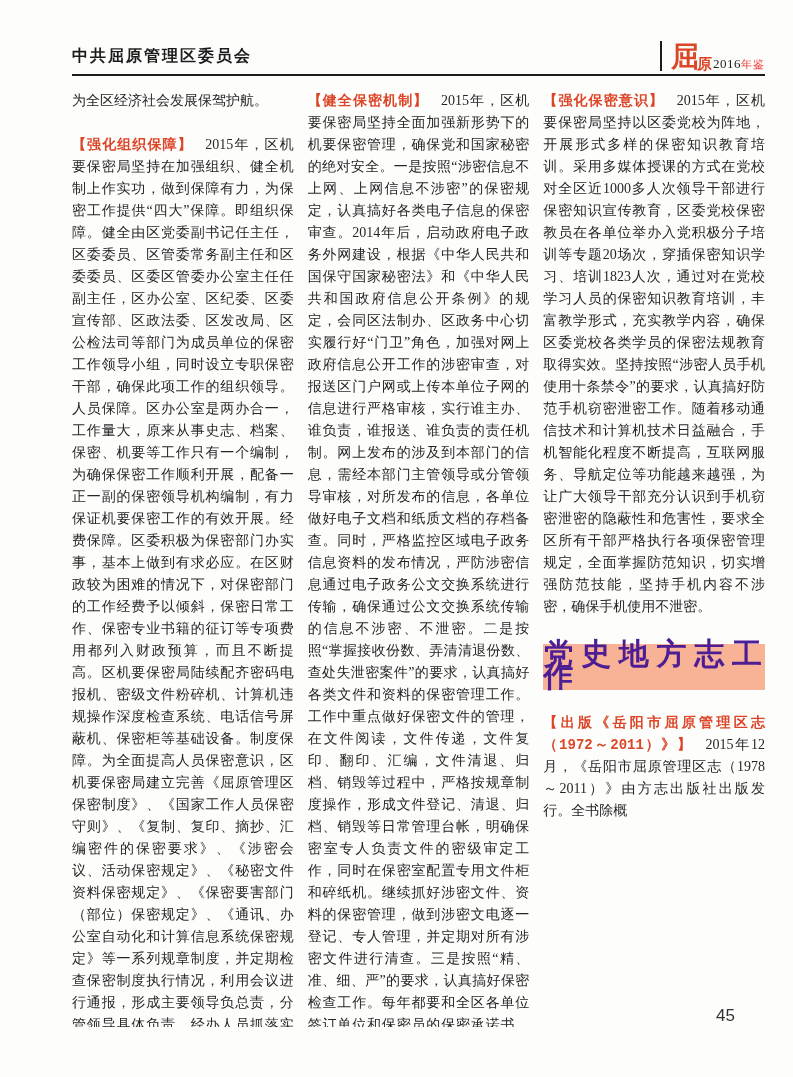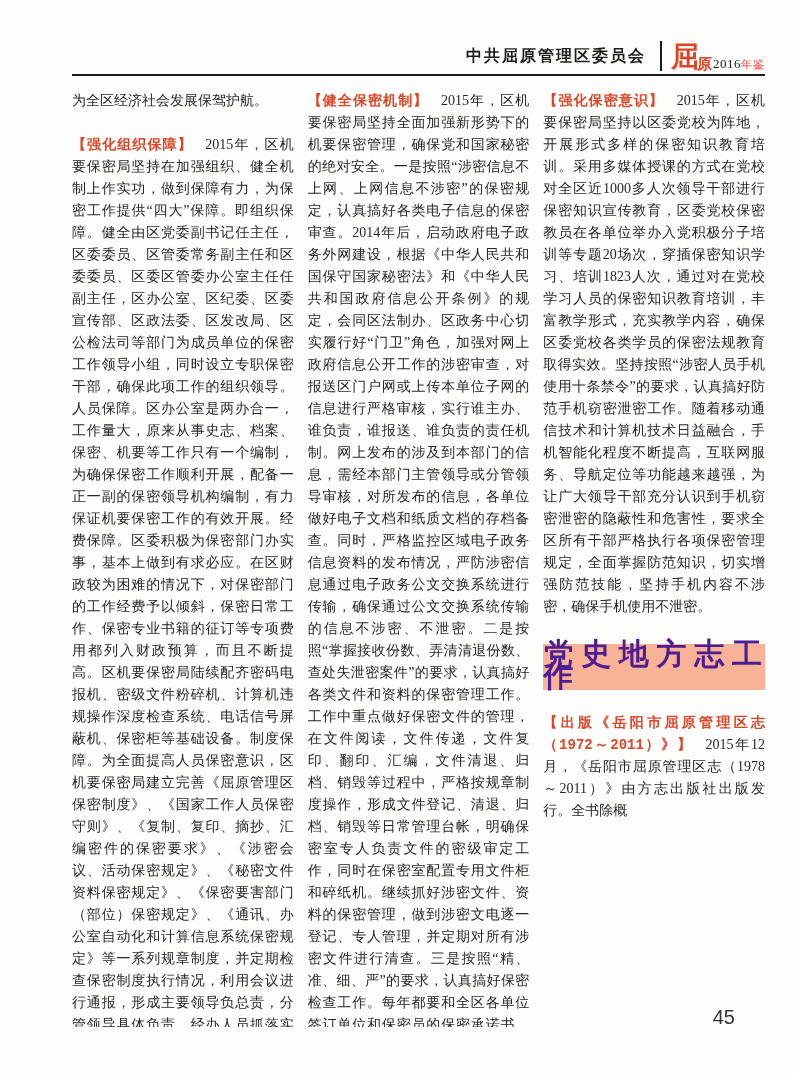--- a/index.html
+++ b/index.html
@@ -13,21 +13,21 @@
     position:relative;
     width:793px;height:1077px;
     background:#fdfdfc;
     overflow:hidden;
     font-family:"Liberation Serif","DejaVu Serif",serif;
     color:var(--ink);
   }
   
   .header{
     position:absolute;left:72px;right:28px;top:38px;height:36px;
-    display:flex;justify-content:flex-end;align-items:center;gap:14px;
+    display:flex;justify-content:space-between;align-items:center;gap:14px;
   }
   .committee{
     font-family:"Liberation Sans","DejaVu Sans",sans-serif;
     font-weight:bold;font-size:16px;letter-spacing:2px;color:#1c1c1c;
   }
   .logo{display:flex;align-items:flex-end;gap:0;}
   .logo-divider{width:2px;height:30px;background:#1c1c1c;margin-right:9px;}
   .logo-big{
     font-family:"Liberation Sans","DejaVu Sans",sans-serif;
     font-weight:bold;font-size:28px;line-height:28px;color:var(--accent);
@@ -74,21 +74,21 @@
     display:flex;align-items:center;justify-content:center;
   }
   .section-title{
     font-family:Liberation Mono, monospace;
     font-weight:bold;font-size:30px;color:#4c1d95;letter-spacing:3px;
   }
   
   .page-number{
     position:absolute;right:58px;top:1006px;
     font-family:"Liberation Sans","DejaVu Sans",sans-serif;
-    font-size:20px;color:#333;
+    font-size:17px;color:#333;
   }
 </style>
 </head>
 <body>
 
 <div class="page">
 
   <div class="header">
     <div class="committee">中共屈原管理区委员会</div>
     <div class="logo">

